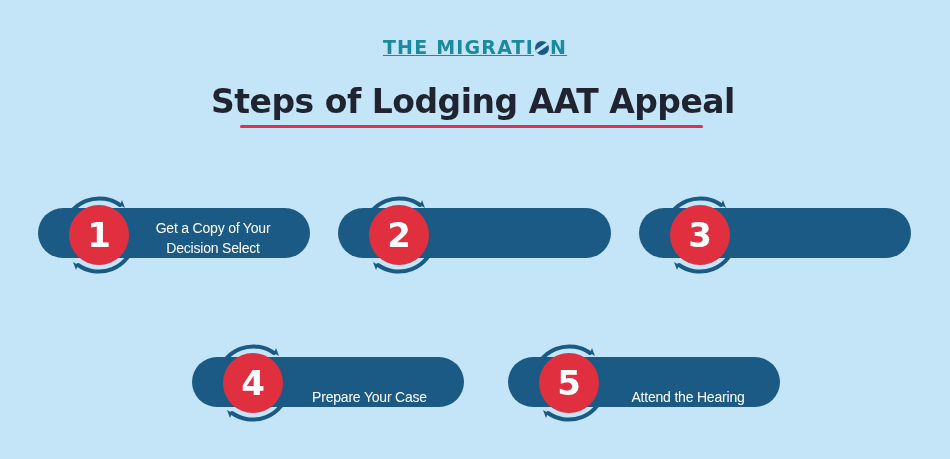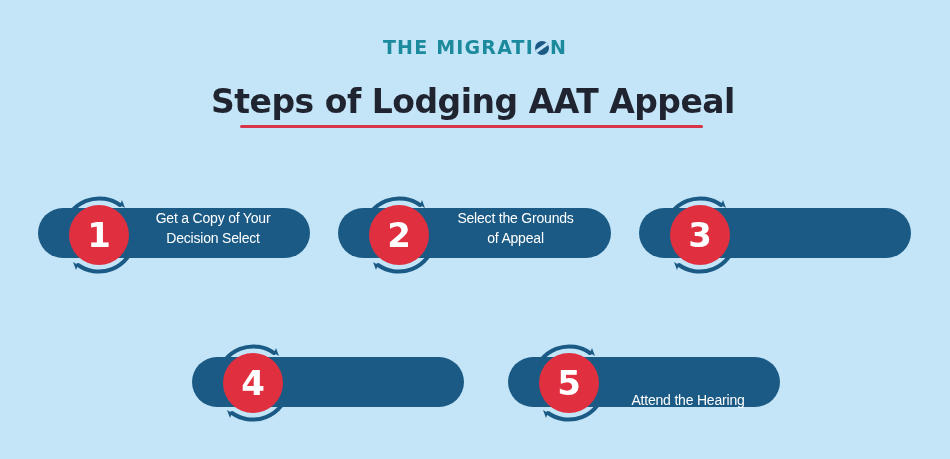--- a/index.html
+++ b/index.html
@@ -7,20 +7,21 @@
     width: 950px; height: 459px; overflow: hidden;
     background: #c4e5f8;
     font-family: "DejaVu Sans", "Liberation Sans", sans-serif;
     position: relative;
   }
   .brand {
     position: absolute; left: 0; width: 950px; top: 36px;
     text-align: center; font-weight: 700; font-size: 19px;
     letter-spacing: 1.2px; color: #1b8a9c;
     font-family: "DejaVu Sans", sans-serif;
+    text-decoration: underline;
   }
   .brand .o-mark {
     display: inline-block; position: relative;
     width: 14px; height: 14px; border-radius: 50%;
     background: #1b5a85; vertical-align: -1px; margin: 0 1px;
     overflow: hidden;
   }
   .brand .o-mark::after {
     content: ""; position: absolute; left: -2px; top: 5px;
     width: 18px; height: 3px; background: #c4e5f8;
@@ -38,21 +39,21 @@
   }
   .step {
     position: absolute; height: 50px;
   }
   .pill {
     position: absolute; left: 0; top: 0; height: 50px; width: 100%;
     background: #1b5a85; border-radius: 25px;
   }
   .pill-text {
     position: absolute; top: 0; height: 50px;
-    display: flex; align-items: flex-start; justify-content: center;
+    display: flex; align-items: flex-end; justify-content: center;
     text-align: center; color: #ffffff; font-size: 14px; line-height: 20px;
     font-family: "Liberation Sans", sans-serif; letter-spacing: -0.2px;
   }
   .badge {
     position: absolute; width: 90px; height: 90px;
   }
   .badge svg { position: absolute; left: 0; top: 0; }
   .badge-num {
     position: absolute; left: 0; top: 0; width: 90px; height: 90px;
     display: flex; align-items: center; justify-content: center;
@@ -80,23 +81,20 @@
       <path d="M 66 15 l 2 -5 l 3 8 z" fill="#1b5a85"></path>
       <path d="M 80 53 A 36 36 0 0 1 24 75" fill="none" stroke="#1b5a85" stroke-width="4" stroke-linecap="round"></path>
       <path d="M 24 75 l -2 5 l -3 -8 z" fill="#1b5a85"></path>
     </svg>
     <div class="badge-num">1</div>
   </div>
 </div>
 
 <div class="step" style="left:338px; top:208px; width:273px;">
   <div class="pill"></div>
-  <div class="pill-text" style="left:95px; width:165px;">
-    <div><span>Select the Grounds</span><br><span>of Appeal</span></div>
-  </div>
   <div class="badge" style="left:16px; top:-18px;">
     <svg width="90" height="90" viewBox="0 0 90 90">
       <circle cx="45" cy="45" r="30" fill="#e0303f"></circle>
       <path d="M 10 37 A 36 36 0 0 1 66 15" fill="none" stroke="#1b5a85" stroke-width="4" stroke-linecap="round"></path>
       <path d="M 66 15 l 2 -5 l 3 8 z" fill="#1b5a85"></path>
       <path d="M 80 53 A 36 36 0 0 1 24 75" fill="none" stroke="#1b5a85" stroke-width="4" stroke-linecap="round"></path>
       <path d="M 24 75 l -2 5 l -3 -8 z" fill="#1b5a85"></path>
     </svg>
     <div class="badge-num">2</div>
   </div>
@@ -111,35 +109,38 @@
       <path d="M 66 15 l 2 -5 l 3 8 z" fill="#1b5a85"></path>
       <path d="M 80 53 A 36 36 0 0 1 24 75" fill="none" stroke="#1b5a85" stroke-width="4" stroke-linecap="round"></path>
       <path d="M 24 75 l -2 5 l -3 -8 z" fill="#1b5a85"></path>
     </svg>
     <div class="badge-num">3</div>
   </div>
 </div>
 
 <div class="step" style="left:192px; top:357px; width:272px;">
   <div class="pill"></div>
+  <div class="pill-text" style="left:100px; width:155px;">
+    <div><span>Prepare Your Case</span></div>
+  </div>
   <div class="badge" style="left:16px; top:-19px;">
     <svg width="90" height="90" viewBox="0 0 90 90">
       <circle cx="45" cy="45" r="30" fill="#e0303f"></circle>
       <path d="M 10 37 A 36 36 0 0 1 66 15" fill="none" stroke="#1b5a85" stroke-width="4" stroke-linecap="round"></path>
       <path d="M 66 15 l 2 -5 l 3 8 z" fill="#1b5a85"></path>
       <path d="M 80 53 A 36 36 0 0 1 24 75" fill="none" stroke="#1b5a85" stroke-width="4" stroke-linecap="round"></path>
       <path d="M 24 75 l -2 5 l -3 -8 z" fill="#1b5a85"></path>
     </svg>
     <div class="badge-num">4</div>
   </div>
 </div>
 
 <div class="step" style="left:508px; top:357px; width:272px;">
   <div class="pill"></div>
-  <div class="pill-text" style="left:100px; width:160px;margin-top:33px;">
+  <div class="pill-text" style="left:100px; width:160px;">
     <div><span>Attend the Hearing</span></div>
   </div>
   <div class="badge" style="left:16px; top:-19px;">
     <svg width="90" height="90" viewBox="0 0 90 90">
       <circle cx="45" cy="45" r="30" fill="#e0303f"></circle>
       <path d="M 10 37 A 36 36 0 0 1 66 15" fill="none" stroke="#1b5a85" stroke-width="4" stroke-linecap="round"></path>
       <path d="M 66 15 l 2 -5 l 3 8 z" fill="#1b5a85"></path>
       <path d="M 80 53 A 36 36 0 0 1 24 75" fill="none" stroke="#1b5a85" stroke-width="4" stroke-linecap="round"></path>
       <path d="M 24 75 l -2 5 l -3 -8 z" fill="#1b5a85"></path>
     </svg>

